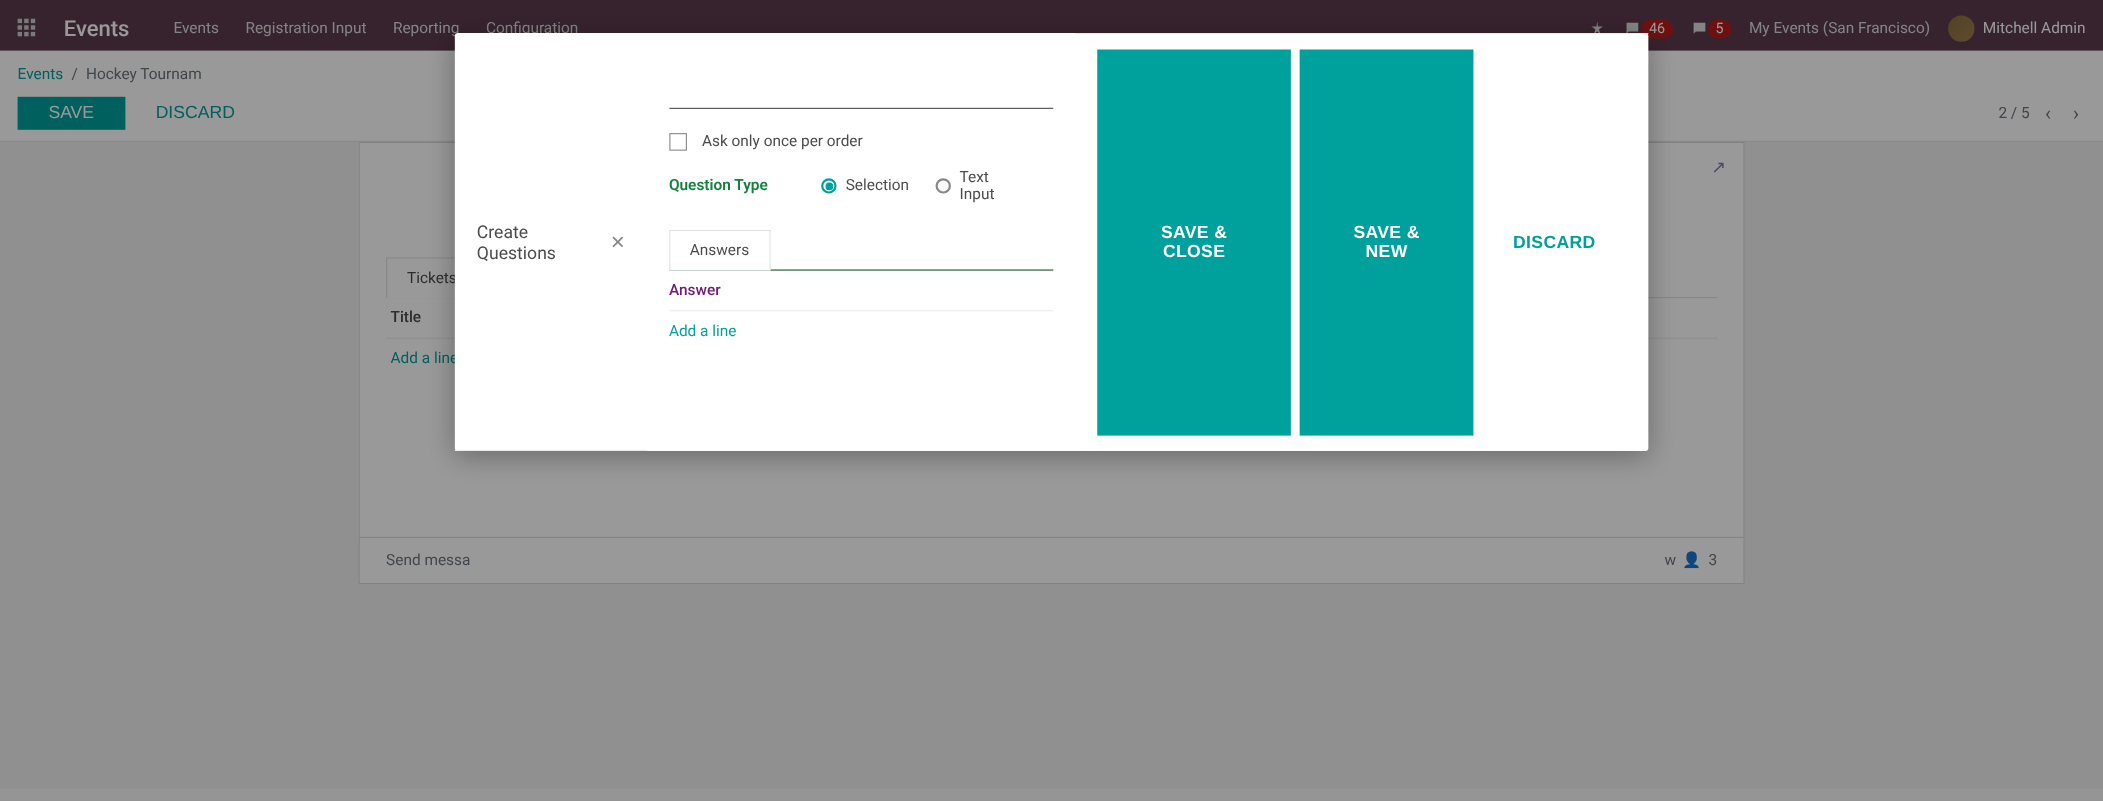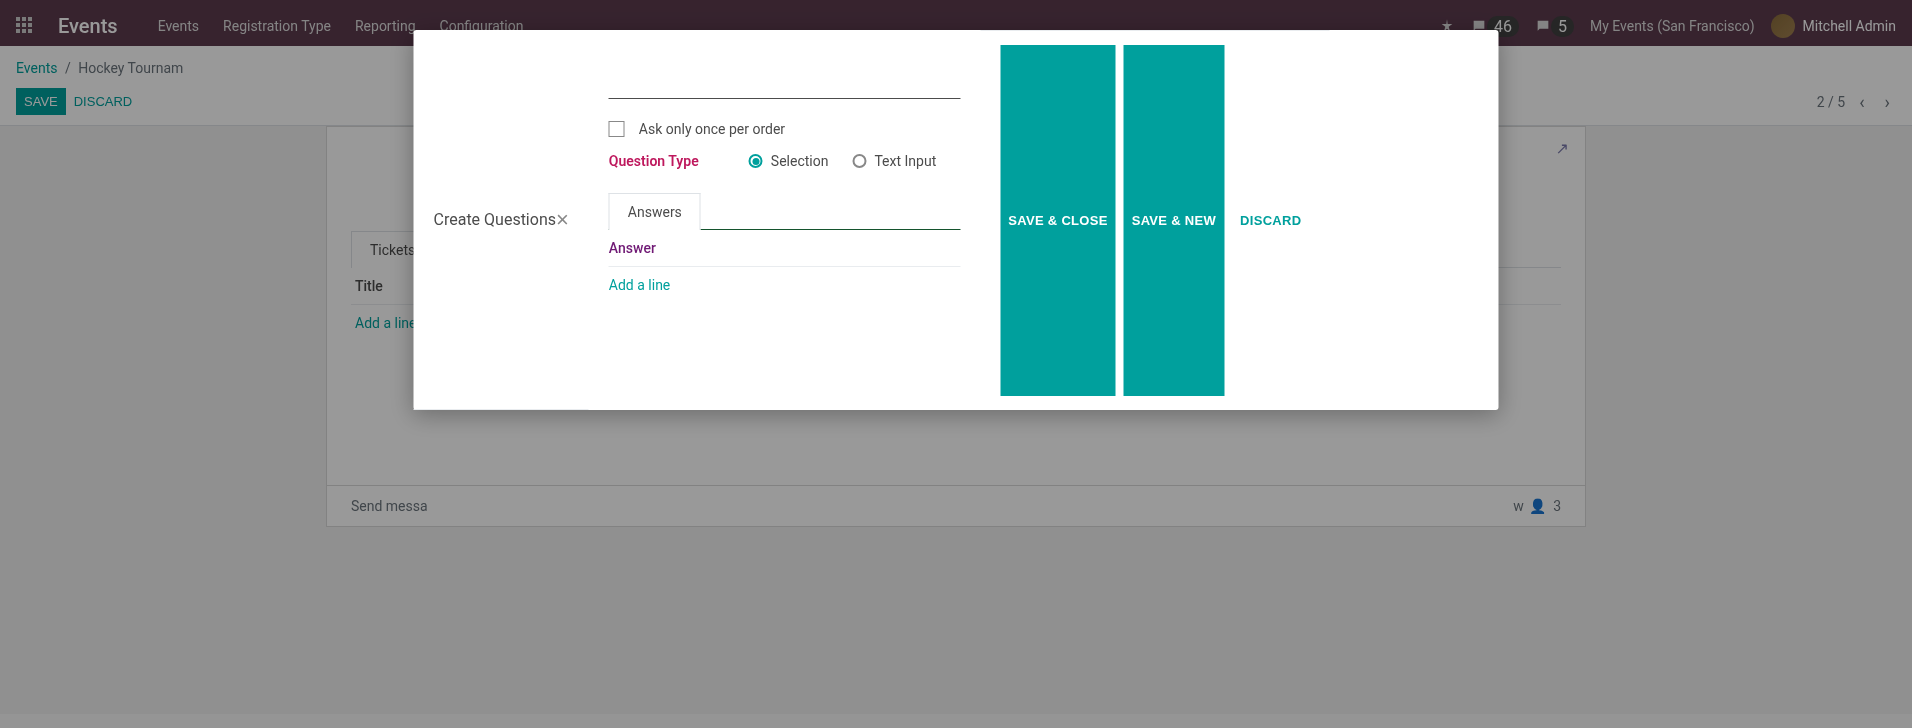--- a/index.html
+++ b/index.html
@@ -5,35 +5,35 @@
 * { box-sizing: border-box; margin: 0; padding: 0; }
 body { font-family: -apple-system, BlinkMacSystemFont, "Segoe UI", Roboto, sans-serif; font-size: 14px; color: #4c4c4c; background: #f9f9f9; overflow: hidden; }
 
 
 .navbar { background: #5c3b4e; height: 46px; display: flex; align-items: center; color: #fff; padding: 0 16px; border-top: 6px solid #5c3b4e; position: relative; }
 .navbar .apps-icon { width: 18px; height: 18px; display: grid; grid-template-columns: repeat(3,4px); grid-template-rows: repeat(3,4px); gap: 2px; margin-right: 24px; cursor: pointer; }
 .navbar .apps-icon span { background: #ccc; }
 .navbar .brand { font-size: 20px; font-weight: 500; margin-right: 40px; }
 .navbar .nav-link { color: #ddd; margin-right: 24px; font-size: 14px; cursor: pointer; }
 .navbar .right { margin-left: auto; display: flex; align-items: center; gap: 16px; }
-.navbar .badge { background: #404040; border-radius: 10px; padding: 1px 7px; font-size: 16px; color: #fff; position: relative; }
+.navbar .badge { background: #b91c1c; border-radius: 10px; padding: 1px 7px; font-size: 13px; color: #fff; position: relative; }
 .navbar .icon-wrap { position: relative; display:flex; align-items:center; }
 .navbar .icon-wrap svg { width:16px; height:16px; fill:#ddd; }
 .navbar .company { color: #ddd; font-size: 14px; }
 .navbar .avatar { width: 24px; height: 24px; border-radius: 50%; background: linear-gradient(135deg,#8a6d3b,#a08050); margin-right: 8px; }
 .navbar .user { display: flex; align-items: center; color: #fff; }
 
 
 .control-panel { background: #fff; border-bottom: 1px solid #dee2e6; padding: 8px 16px 0; }
 .breadcrumb { font-size: 14px; padding: 6px 0; }
 .breadcrumb a { color: #00a09d; text-decoration: none; }
 .breadcrumb .sep { color: #6c757d; margin: 0 4px; }
 .breadcrumb .current { color: #6c757d; }
 .cp-bottom { display:flex; align-items:center; padding: 6px 0 10px; }
-.btn { border: none; padding: 6px 8px; font-size: 13px; font-weight: 500; cursor: pointer; border-radius: 0; }
+.btn { border: none; padding: 6px 28px; font-size: 16px; font-weight: 500; cursor: pointer; border-radius: 0; }
 .btn-primary { background: #00a09d; color: #fff; }
 .btn-link { background: transparent; color: #00a09d; }
 .pager { margin-left: auto; display:flex; align-items:center; gap:8px; color:#6c757d; }
 .pager .arrow { font-size: 18px; color: #6c757d; cursor:pointer; padding: 0 6px; }
 
 
 .sheet-bg { background: #f0f0f0; padding: 0 16px 16px; height: calc(100vh - 140px); }
 .sheet { background: #fff; max-width: 1260px; margin: 0 auto; border: 1px solid #d9d9d9; min-height: 360px; position: relative; padding: 24px; }
 .sheet .ext-link { position: absolute; right: 16px; top: 12px; color: #7c7bad; font-size: 16px; }
 .sheet .tab-row { margin-top: 80px; border-bottom: 1px solid #dee2e6; display:flex; }
@@ -51,21 +51,21 @@
 .modal { position: fixed; top: 30px; left: 50%; transform: translateX(-50%); width: 1085px; background: #fff; border-radius: 3px; z-index: 101; box-shadow: 0 5px 25px rgba(0,0,0,0.3); display:flex; }
 .modal-header { padding: 16px 20px; border-bottom: 1px solid #e9ecef; display:flex; align-items:center; }
 .modal-header h4 { font-size: 16px; font-weight: 400; color: #4c4c4c; }
 .modal-header .close { margin-left: auto; font-size: 22px; color: #888; cursor: pointer; background:none; border:none; line-height:1; }
 .modal-body { padding: 20px; min-height: 380px; }
 .modal-body .title-input { width: 100%; border: none; border-bottom: 1px solid #4c4c4c; font-size: 16px; padding: 24px 0 6px 0; outline: none; background: transparent; }
 .modal-body .field-row { display:flex; align-items:center; margin-top: 22px; }
 .modal-body .checkbox { width:16px; height:16px; border: 1.5px solid #888; margin-right: 14px; cursor:pointer; }
 .modal-body .label { color:#4c4c4c; }
 .modal-body .qtype-row { display:flex; align-items:center; margin-top: 16px; }
-.modal-body .qtype-row .lbl { font-weight: 600; width: 140px; color:#be185d; }
+.modal-body .qtype-row .lbl { font-weight: 600; width: 140px; color:#15803d; }
 .modal-body .radio { display:inline-flex; align-items:center; margin-right: 24px; cursor:pointer; }
 .modal-body .radio .circle { width:14px; height:14px; border-radius:50%; border:2px solid #888; margin-right:8px; display:flex; align-items:center; justify-content:center; }
 .modal-body .radio.checked .circle { border-color: #00a09d; }
 .modal-body .radio.checked .circle::after { content:''; width:7px; height:7px; border-radius:50%; background:#00a09d; }
 .modal-body .tabs { margin-top: 24px; border-bottom: 1px solid #14532d; display:flex; }
 .modal-body .tabs .tab { padding: 10px 18px; border:1px solid #dee2e6; border-bottom:none; background:#fff; margin-bottom:-1px; color:#4c4c4c; cursor:pointer; }
 .modal-body .answer-table { margin-top: 0; }
 .modal-body .answer-head { padding: 10px 0; font-weight:500; border-bottom:1px solid #e9ecef; color:#701a75; }
 .modal-body .answer-add { color: #00a09d; padding: 10px 0; cursor:pointer; }
 .modal-footer { border-top: 1px solid #e9ecef; padding: 14px 20px; display:flex; gap: 8px; }
@@ -81,21 +81,21 @@
       <span></span>
       <span></span>
       <span></span>
       <span></span>
       <span></span>
       <span></span>
       <span></span>
     </div>
   <div class="brand">Events</div>
   <span class="nav-link">Events</span>
-  <span class="nav-link">Registration Type</span>
+  <span class="nav-link">Registration Input</span>
   <span class="nav-link">Reporting</span>
   <span class="nav-link">Configuration</span>
   <div class="right">
     <div class="icon-wrap">
       <svg viewBox="0 0 24 24">
           <path d="M12 2l1 7h7l-5.5 4 2 7L12 16l-4.5 4 2-7L4 9h7z"></path>
         </svg>
     </div>
     <div class="icon-wrap">
       <svg viewBox="0 0 24 24">

